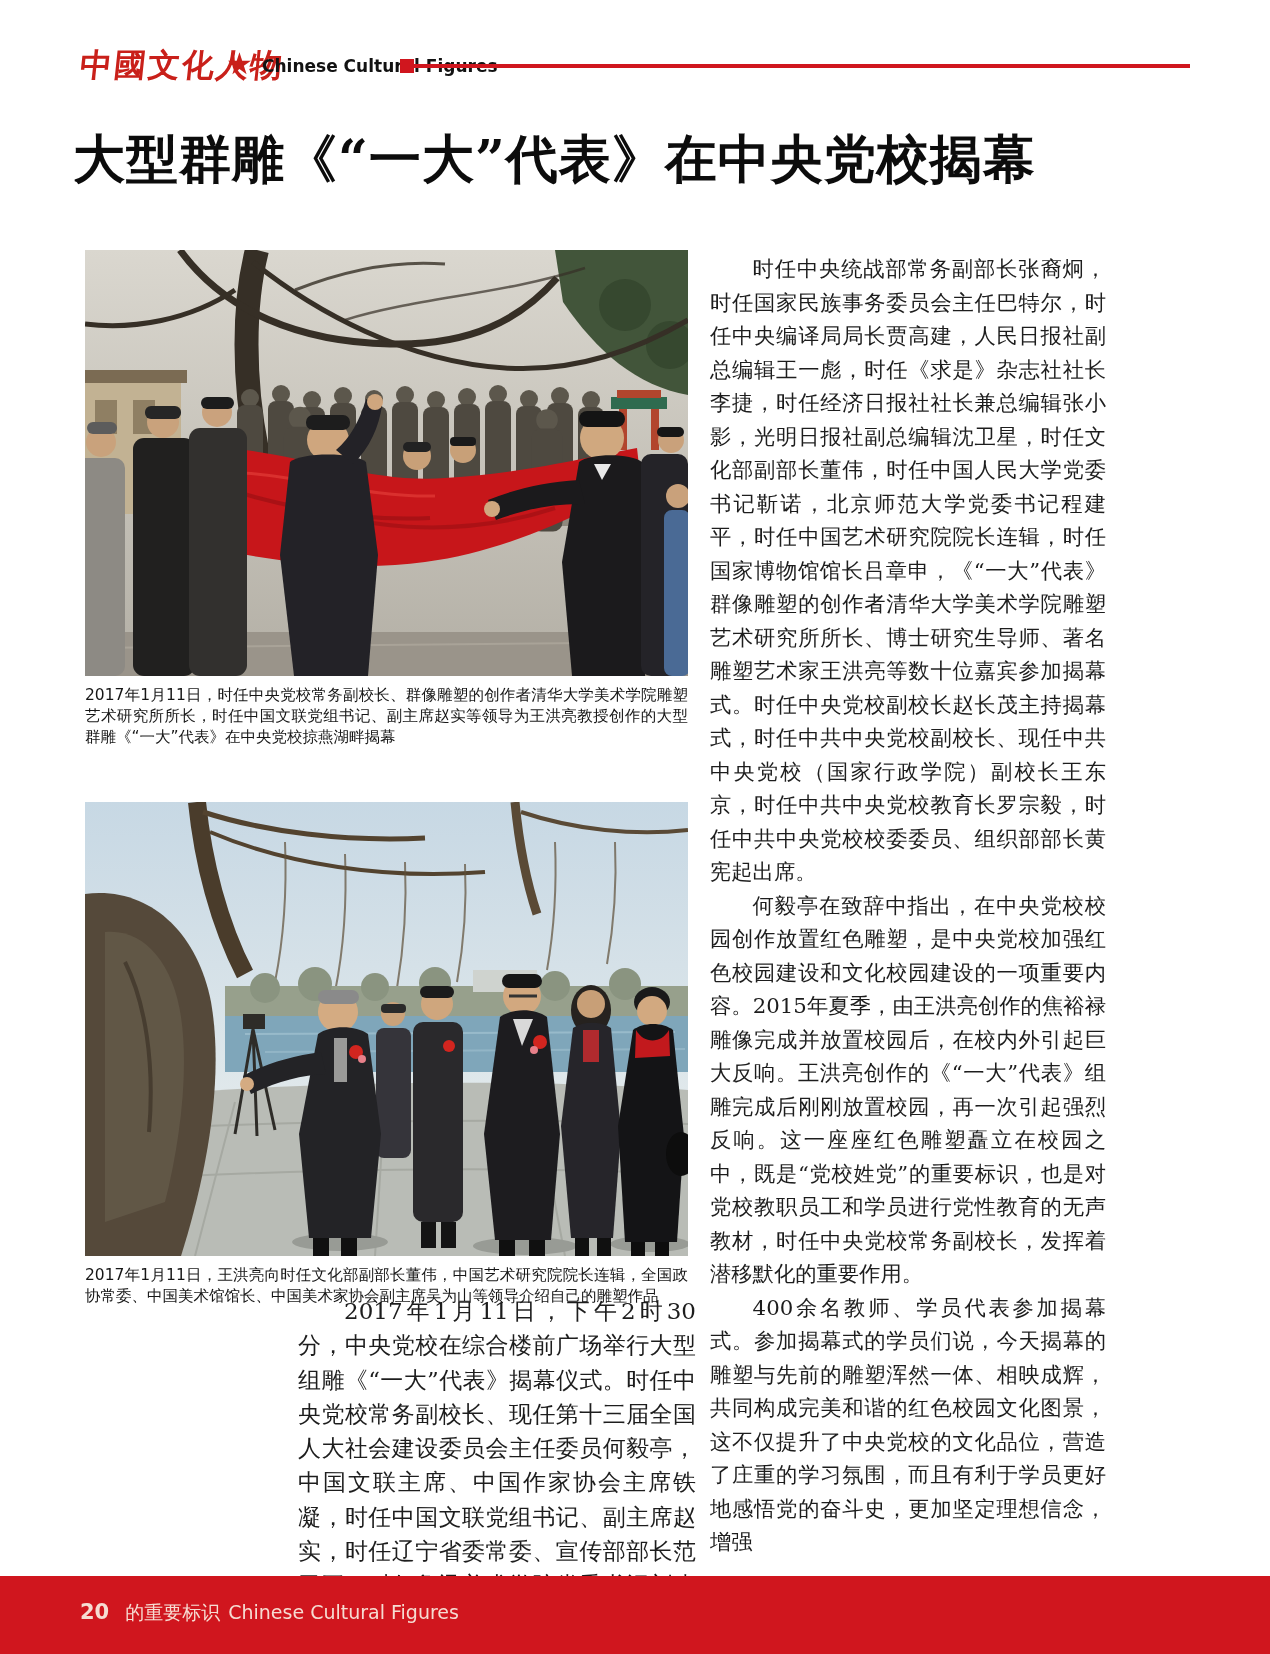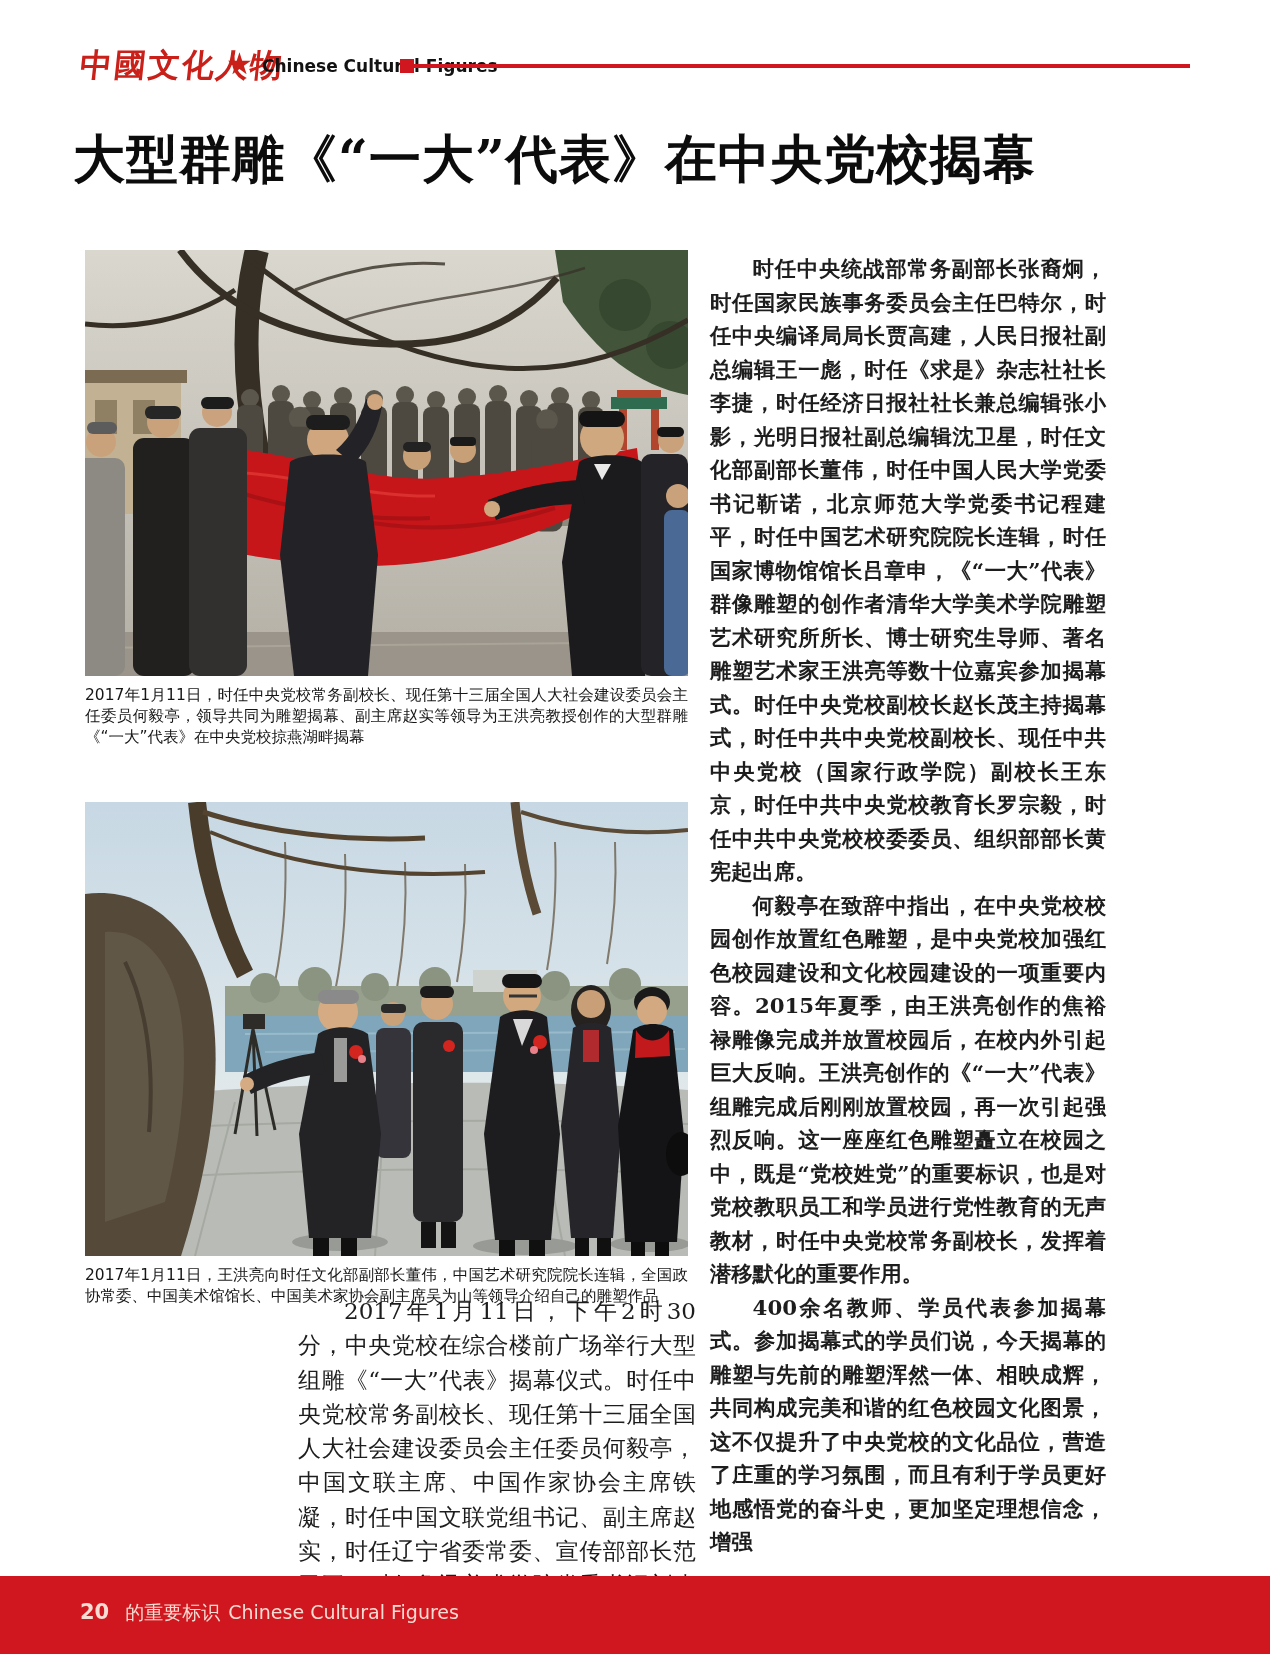--- a/index.html
+++ b/index.html
@@ -28,21 +28,21 @@
   figure svg{display:block;}
   figcaption{margin-top:9px;font-family:"DejaVu Sans","Liberation Sans",sans-serif;
              font-size:15.5px;line-height:21px;color:#161616;text-align:justify;}
 
   
   .left-body{position:absolute;left:298px;top:1294px;width:398px;margin:0;
              font-size:23px;line-height:34.3px;text-align:justify;text-indent:2em;color:#1d1d1d;}
   .right-col{position:absolute;left:710px;top:252px;width:396px;
              font-size:21.3px;line-height:33.5px;text-align:justify;color:#1d1d1d;}
   .right-col p{margin:0;}
-  .right-col p.indent{text-indent:2em;font-weight:bold;}
+  .right-col p.indent{text-indent:2em;}
 
   
   .footer-bar{position:absolute;left:0;top:1576px;width:1270px;height:78px;background:#d0161e;}
   .footer-inner{position:absolute;left:80px;top:24px;color:#f6dcd2;
                 font-family:"DejaVu Sans","Liberation Sans",sans-serif;font-size:19px;}
   .footer-inner .pgnum{font-weight:bold;font-size:21px;margin-right:16px;}
   .footer-inner .fcn{margin-right:8px;}
 </style>
 </head>
 <body>
@@ -149,21 +149,21 @@
       <path d="M509,214 L517,230 L526,214 Z" fill="#e9e9e9"></path>
       <path d="M494,230 C458,232 428,240 403,250 L411,270 C440,259 471,253 500,254 Z" fill="#1b1a1c"></path>
       <circle cx="407" cy="259" r="8" fill="#d0a87f"></circle>
 
       <circle cx="586" cy="190" r="13" fill="#c9a17b"></circle>
       <rect x="572" y="177" width="27" height="10" rx="5" fill="#161616"></rect>
       <rect x="556" y="204" width="47" height="222" rx="10" fill="#242328"></rect>
       <circle cx="593" cy="246" r="12" fill="#c9a17b"></circle>
       <rect x="579" y="260" width="26" height="166" rx="8" fill="#4a6a95"></rect>
     </svg>
-    <figcaption>2017年1月11日，时任中央党校常务副校长、现任第十三届全国人大社会建设委员会主任委员何毅亭，领导共同为雕塑揭幕、副主席赵实等领导为王洪亮教授创作的大型群雕《“一大”代表》在中央党校掠燕湖畔揭幕</figcaption>
+    <figcaption>2017年1月11日，时任中央党校常务副校长、群像雕塑的创作者清华大学美术学院雕塑艺术研究所所长，时任中国文联党组书记、副主席赵实等领导为王洪亮教授创作的大型群雕《“一大”代表》在中央党校掠燕湖畔揭幕</figcaption>
   </figure>
 
   <figure class="photo-2">
     <svg width="603" height="454" viewBox="0 0 603 454" aria-hidden="true">
       <defs>
         <linearGradient id="sky2" x1="0" y1="0" x2="0" y2="1">
           <stop offset="0" stop-color="#c7d8e4"></stop>
             <stop offset="1" stop-color="#eef1ef"></stop>
         </linearGradient>
       </defs>

